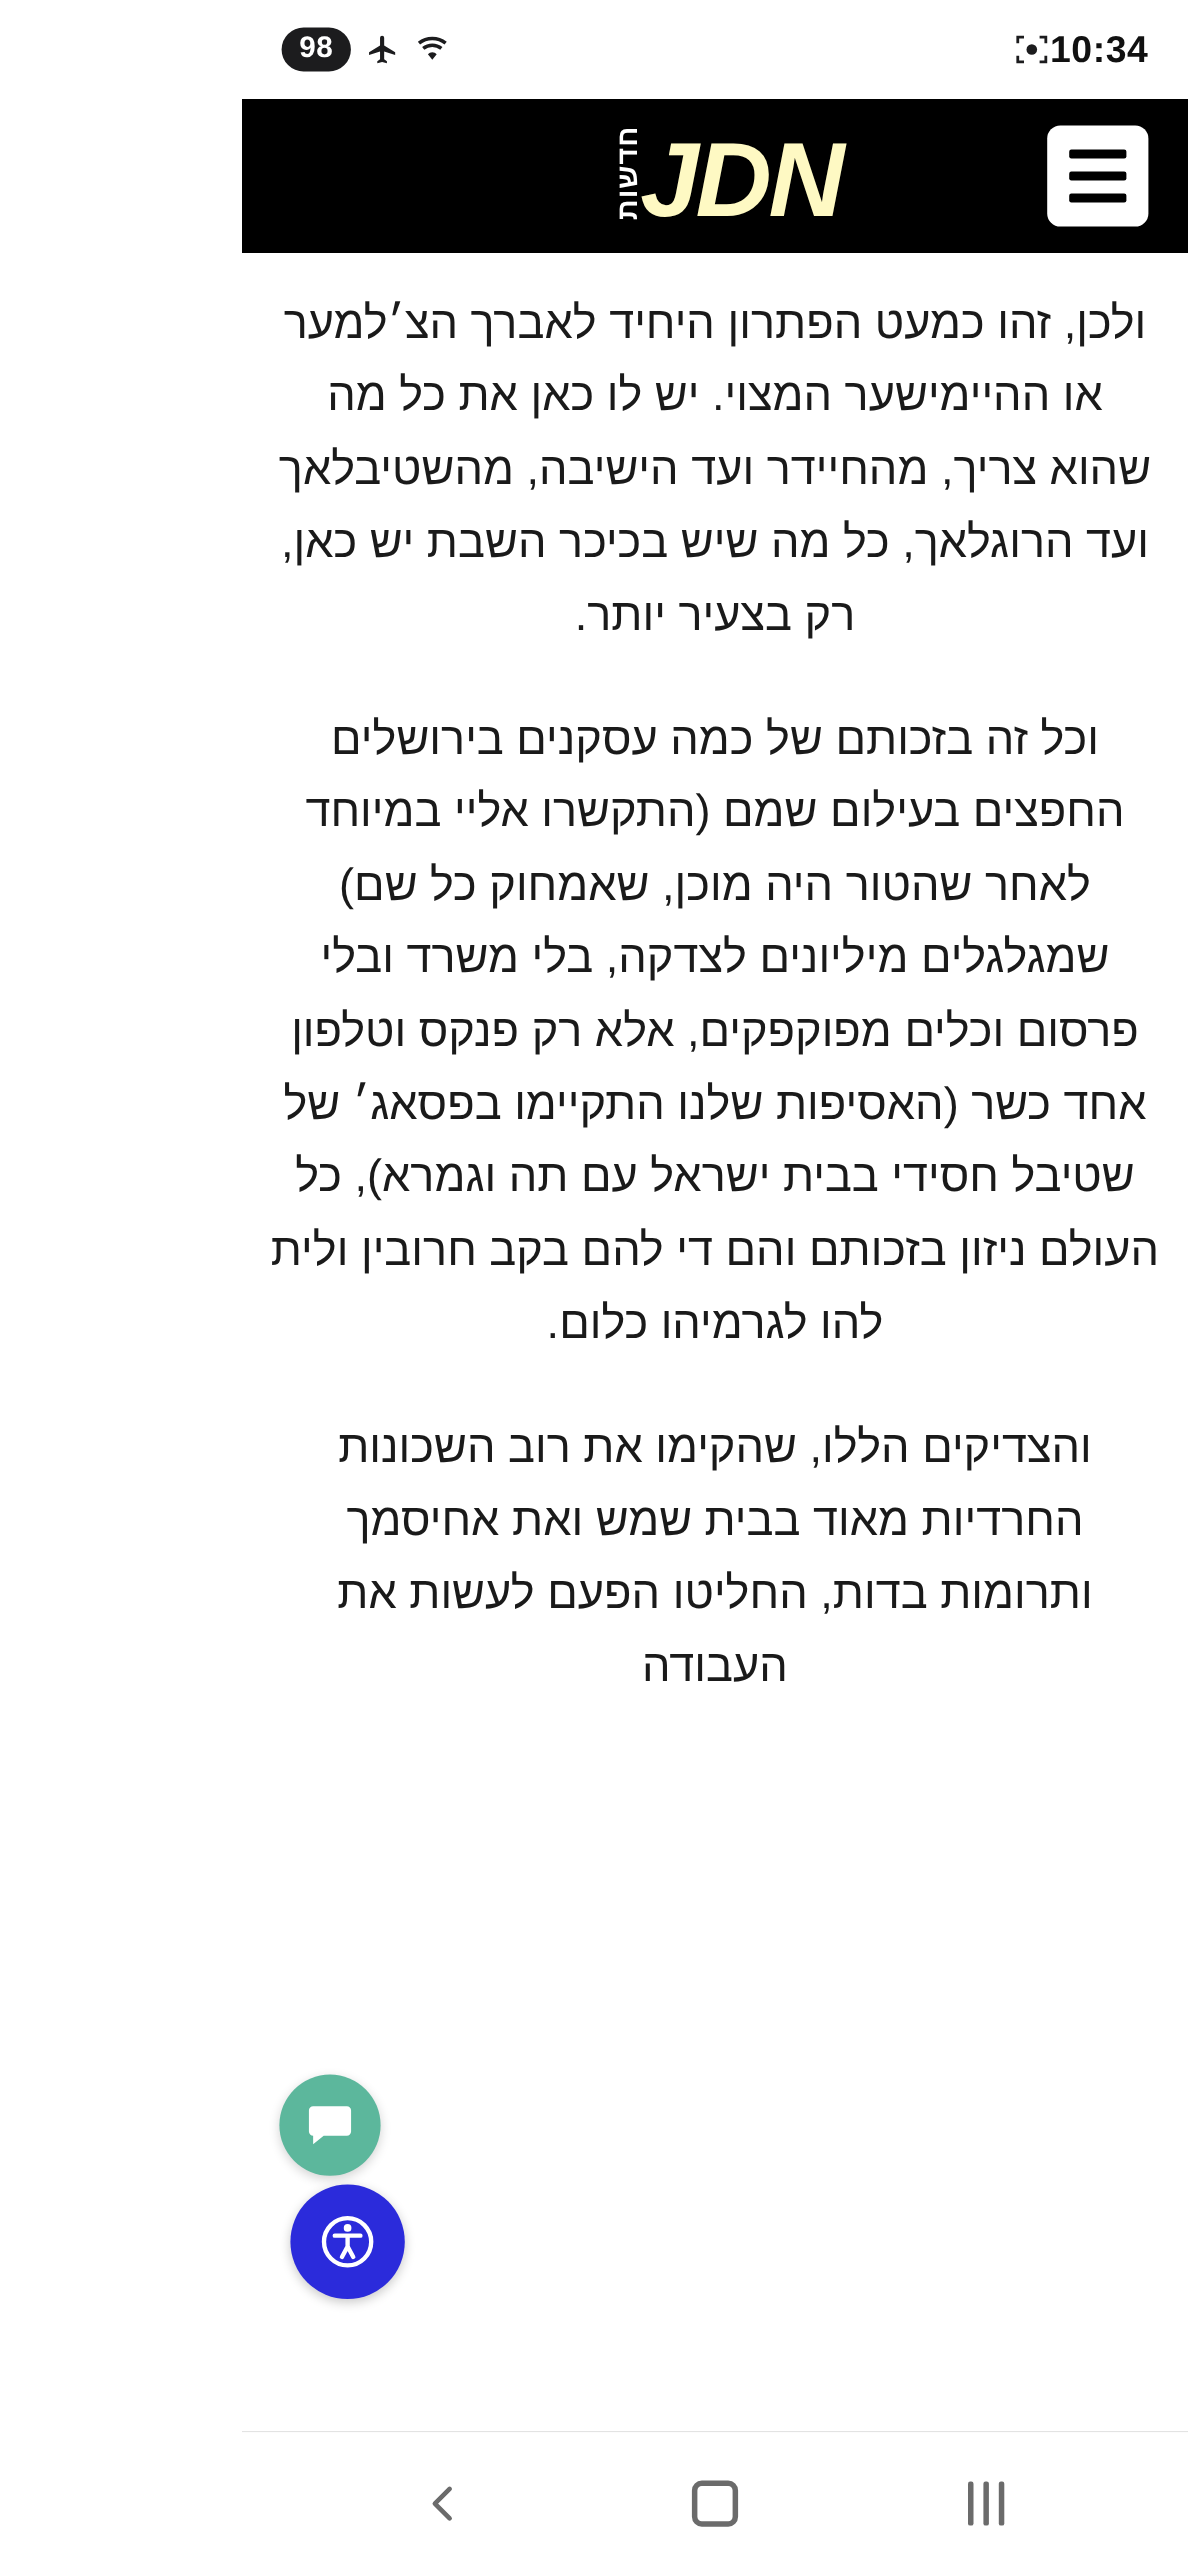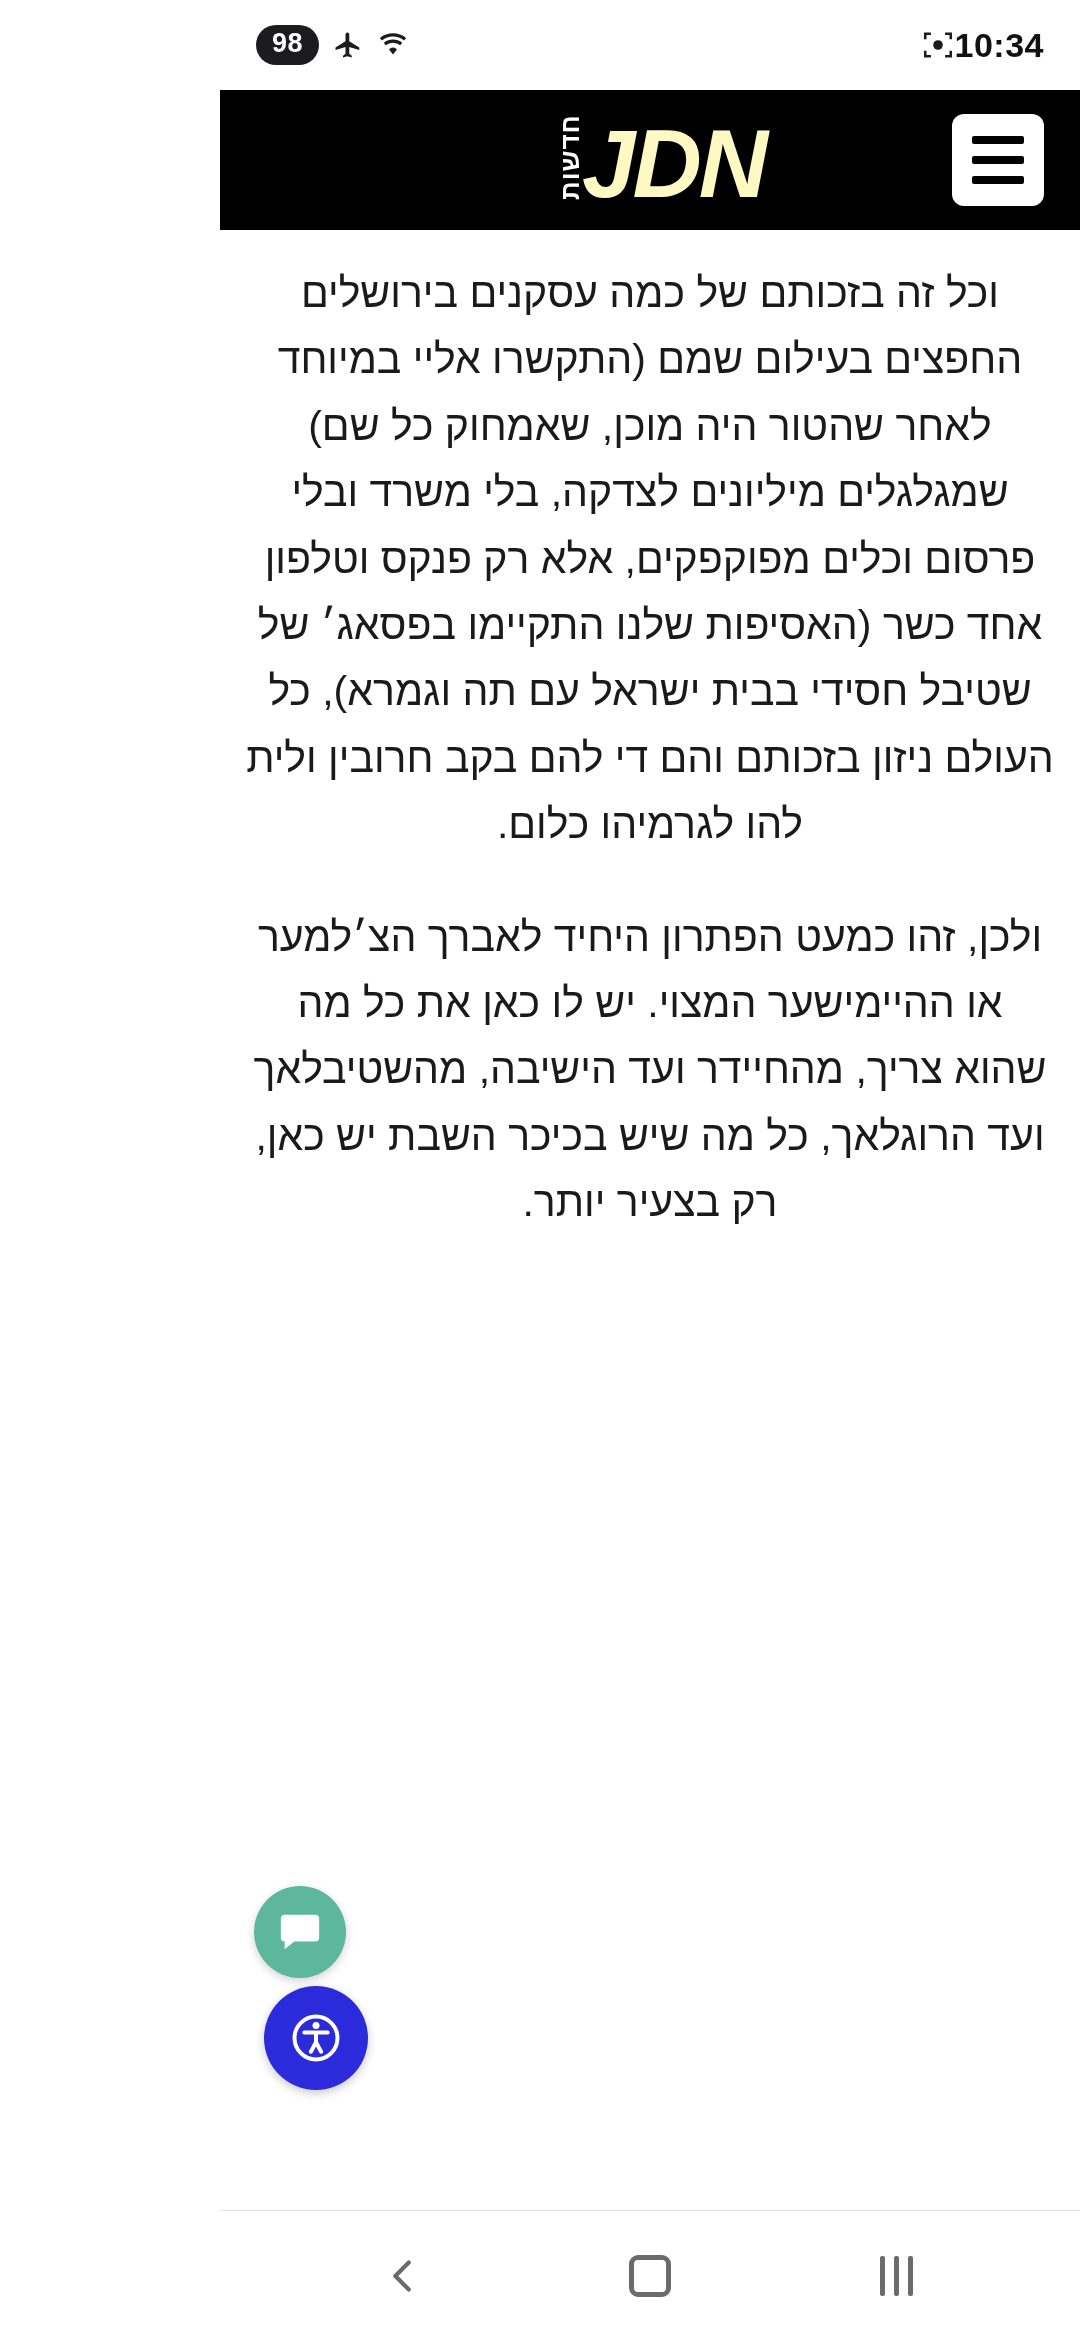--- a/index.html
+++ b/index.html
@@ -243,22 +243,23 @@
       <span class="logo-sub">חדשות</span>
     </div>
     <div class="menu-button">
       <span class="bar"></span>
       <span class="bar"></span>
       <span class="bar"></span>
     </div>
   </div>
 
   <div class="article">
+    <p>ולכן, זהו כמעט הפתרון היחיד לאברך הצ׳למער או ההיימישער המצוי. יש לו כאן את כל מה שהוא צריך, מהחיידר ועד הישיבה, מהשטיבלאך ועד הרוגלאך, כל מה שיש בכיכר השבת יש כאן, רק בצעיר יותר.</p>
     <p>וכל זה בזכותם של כמה עסקנים בירושלים החפצים בעילום שמם (התקשרו אליי במיוחד לאחר שהטור היה מוכן, שאמחוק כל שם) שמגלגלים מיליונים לצדקה, בלי משרד ובלי פרסום וכלים מפוקפקים, אלא רק פנקס וטלפון אחד כשר (האסיפות שלנו התקיימו בפסאג׳ של שטיבל חסידי בבית ישראל עם תה וגמרא), כל העולם ניזון בזכותם והם די להם בקב חרובין ולית להו לגרמיהו כלום.</p>
-    <p>ולכן, זהו כמעט הפתרון היחיד לאברך הצ׳למער או ההיימישער המצוי. יש לו כאן את כל מה שהוא צריך, מהחיידר ועד הישיבה, מהשטיבלאך ועד הרוגלאך, כל מה שיש בכיכר השבת יש כאן, רק בצעיר יותר.</p>
+    <p>והצדיקים הללו, שהקימו את רוב השכונות החרדיות מאוד בבית שמש ואת אחיסמך ותרומות בדות, החליטו הפעם לעשות את העבודה</p>
 
     <div class="fab fab-chat">
       <svg width="46" height="46" viewBox="0 0 24 24" fill="#ffffff">
         <path d="M4 3h16a2 2 0 0 1 2 2v10a2 2 0 0 1-2 2H9l-5 4v-4H4a2 2 0 0 1-2-2V5a2 2 0 0 1 2-2z"></path>
       </svg>
     </div>
     <div class="fab fab-accessibility">
       <svg width="56" height="56" viewBox="0 0 24 24" fill="none" stroke="#ffffff" stroke-width="1.7" stroke-linecap="round">
         <circle cx="12" cy="12" r="9.2"></circle>
         <circle cx="12" cy="6.6" r="1.5" fill="#ffffff" stroke="none"></circle>

